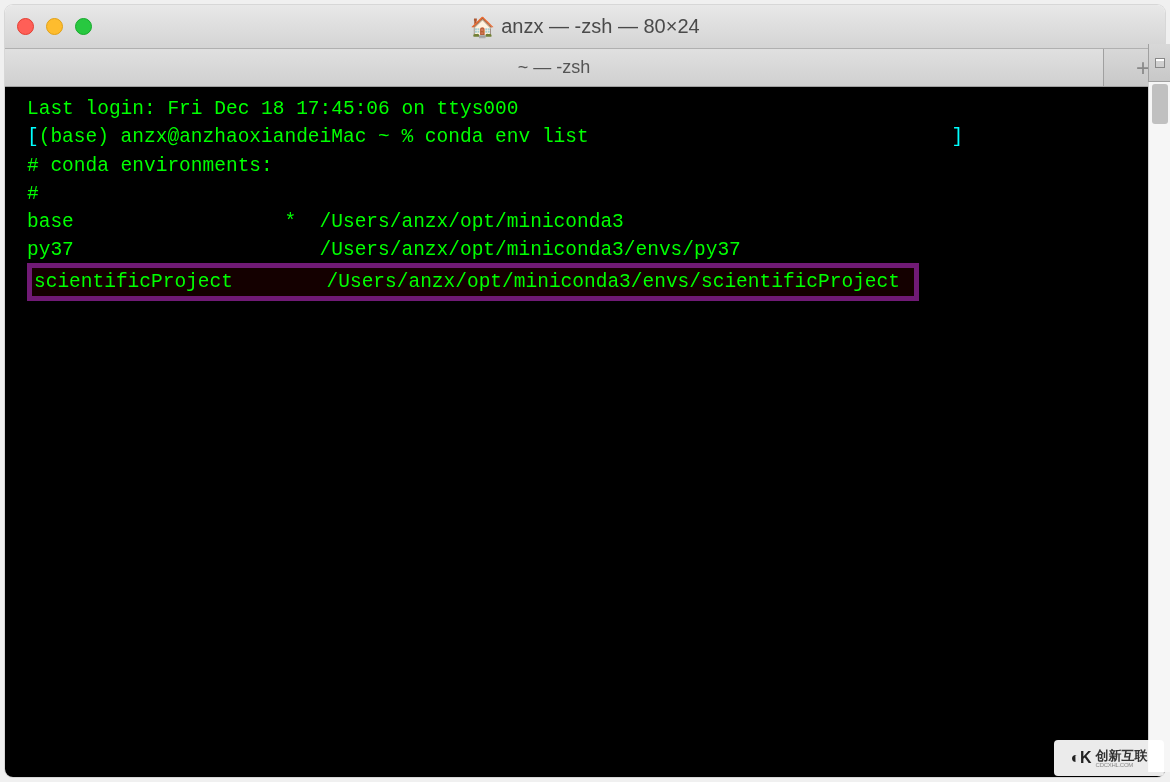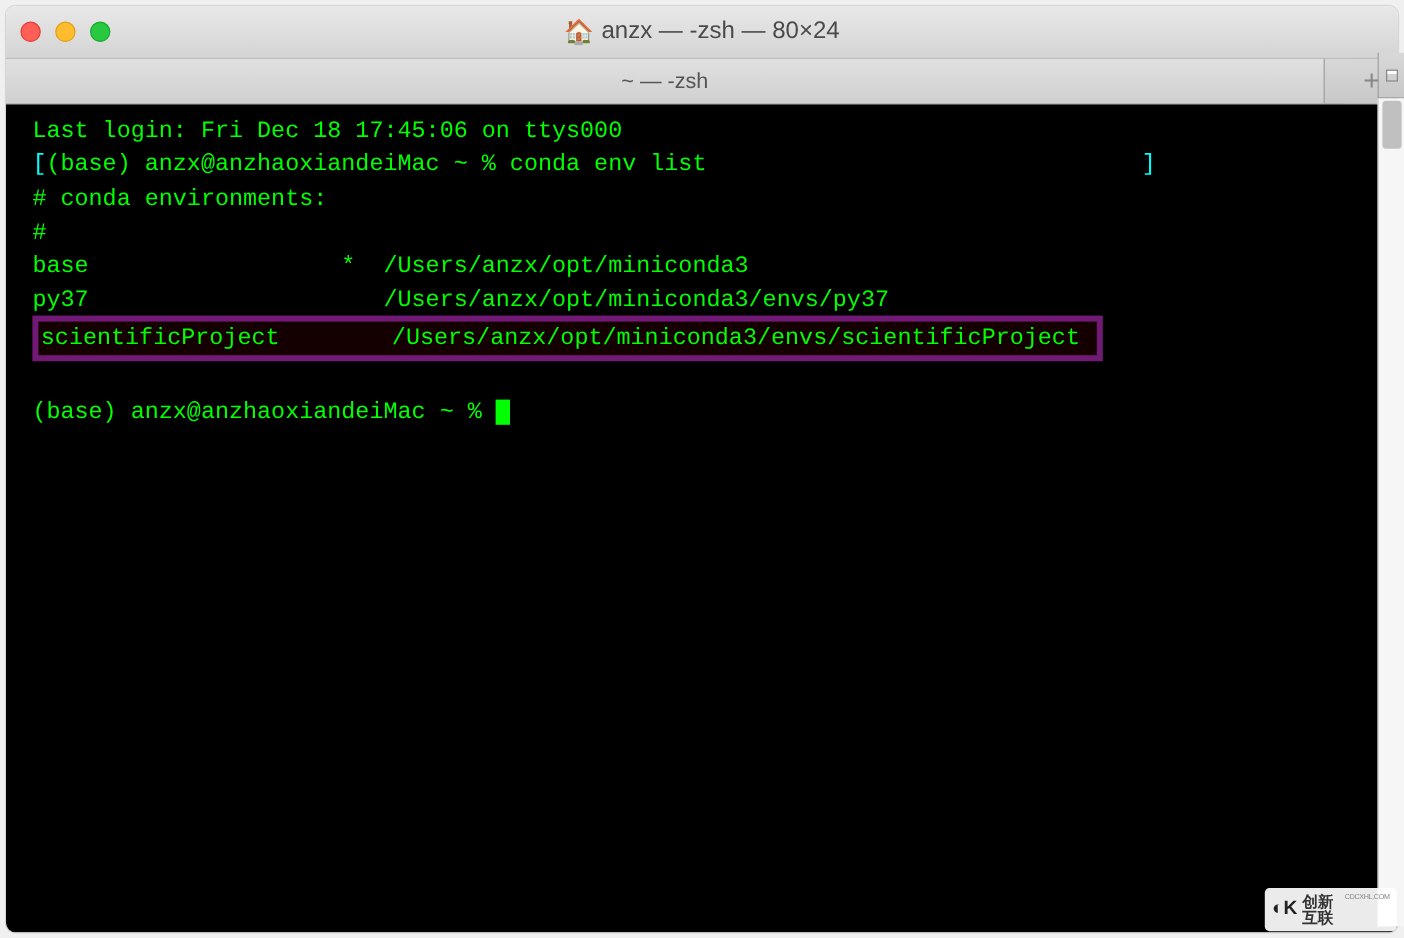--- a/index.html
+++ b/index.html
@@ -176,20 +176,21 @@
     }
     .watermark-logo {
       font-weight: bold;
       font-size: 16px;
       color: #222;
       display: flex;
       align-items: center;
     }
     .watermark-text {
       display: flex;
+      flex-direction: column;
       line-height: 1;
     }
     .watermark-main {
       font-size: 13px;
       font-weight: bold;
     }
     .watermark-sub {
       font-size: 6px;
       color: #888;
       letter-spacing: -0.3px;
@@ -219,21 +220,21 @@
     <div class="tab-add">
       <span>+</span>
     </div>
   </div>
 
   <div class="scrollbar-toggle">
     <div class="scrollbar-toggle-icon"></div>
   </div>
 
   <div class="terminal-body"><span class="terminal-line">Last login: Fri Dec 18 17:45:06 on ttys000</span><span class="terminal-line"><span class="bracket">[</span><span>(base) anzx@anzhaoxiandeiMac ~ % conda env list</span>                               <span class="bracket">]</span></span><span class="terminal-line"># conda environments:</span><span class="terminal-line">#</span><span class="terminal-line">base                  *  /Users/anzx/opt/miniconda3</span><span class="terminal-line">py37                     /Users/anzx/opt/miniconda3/envs/py37</span><span class="terminal-line highlight-box">scientificProject        /Users/anzx/opt/miniconda3/envs/scientificProject </span>
-<span class="terminal-line"> </span><span class="terminal-line"><span>(base) anzx@anzhaoxiandeiMac ~ % </span><span class="cursor-block"></span></span></div>
+<span class="terminal-line"> </span></div>
 
 </div>
 
 <div class="scrollbar-track">
   <div class="scrollbar-thumb"></div>
 </div>
 
 <div class="watermark">
   <div class="watermark-logo">◐K</div>
   <div class="watermark-text">

